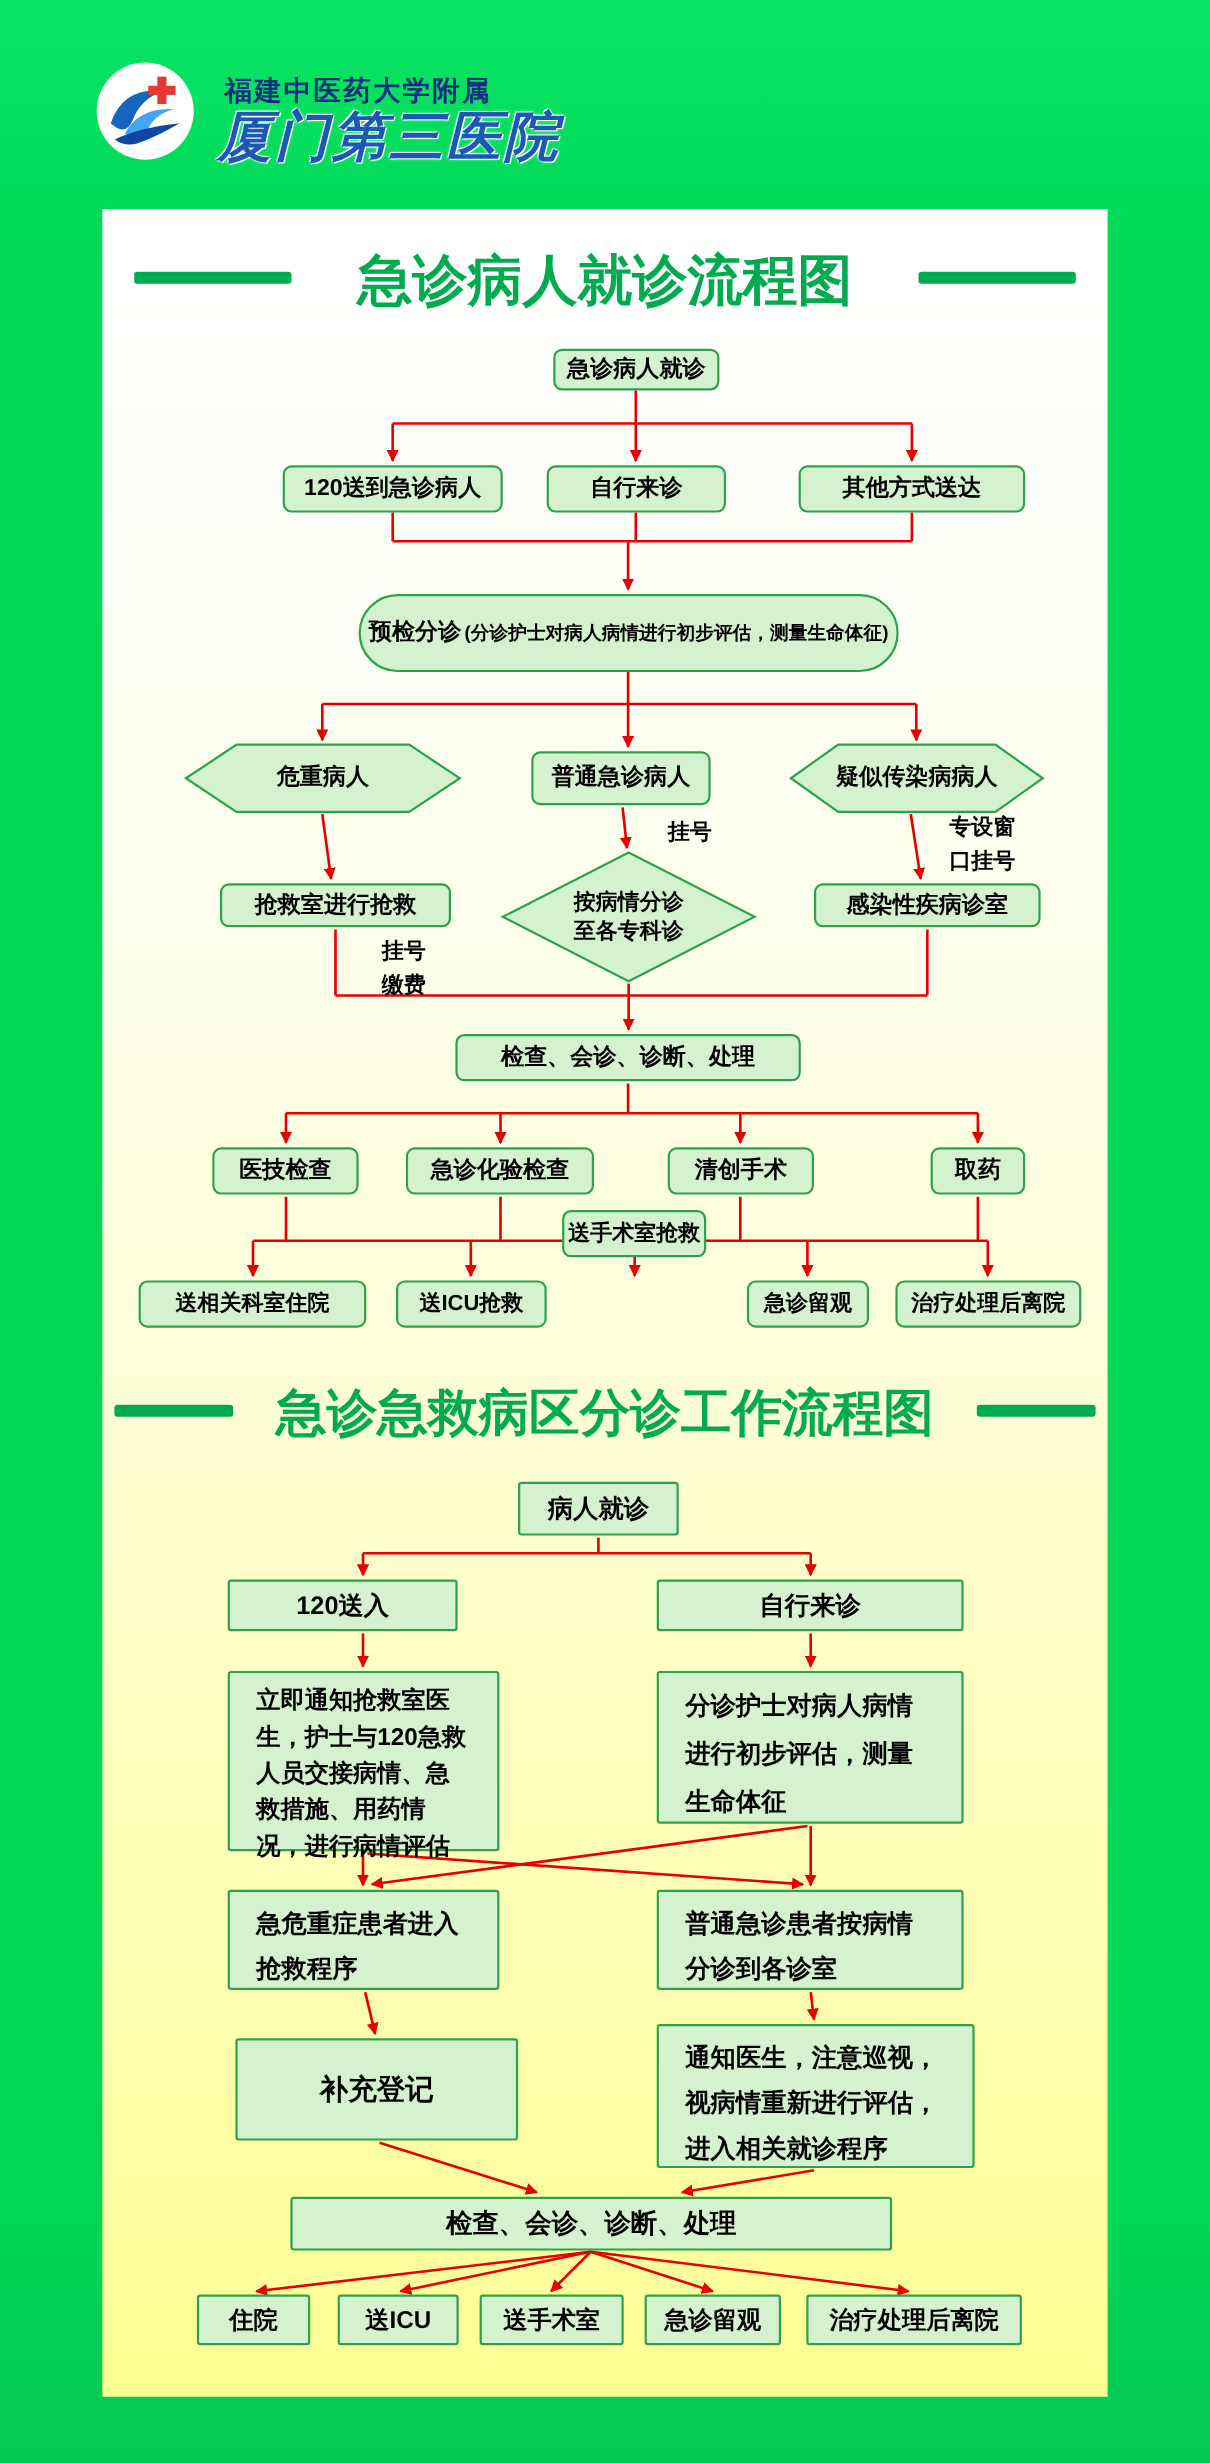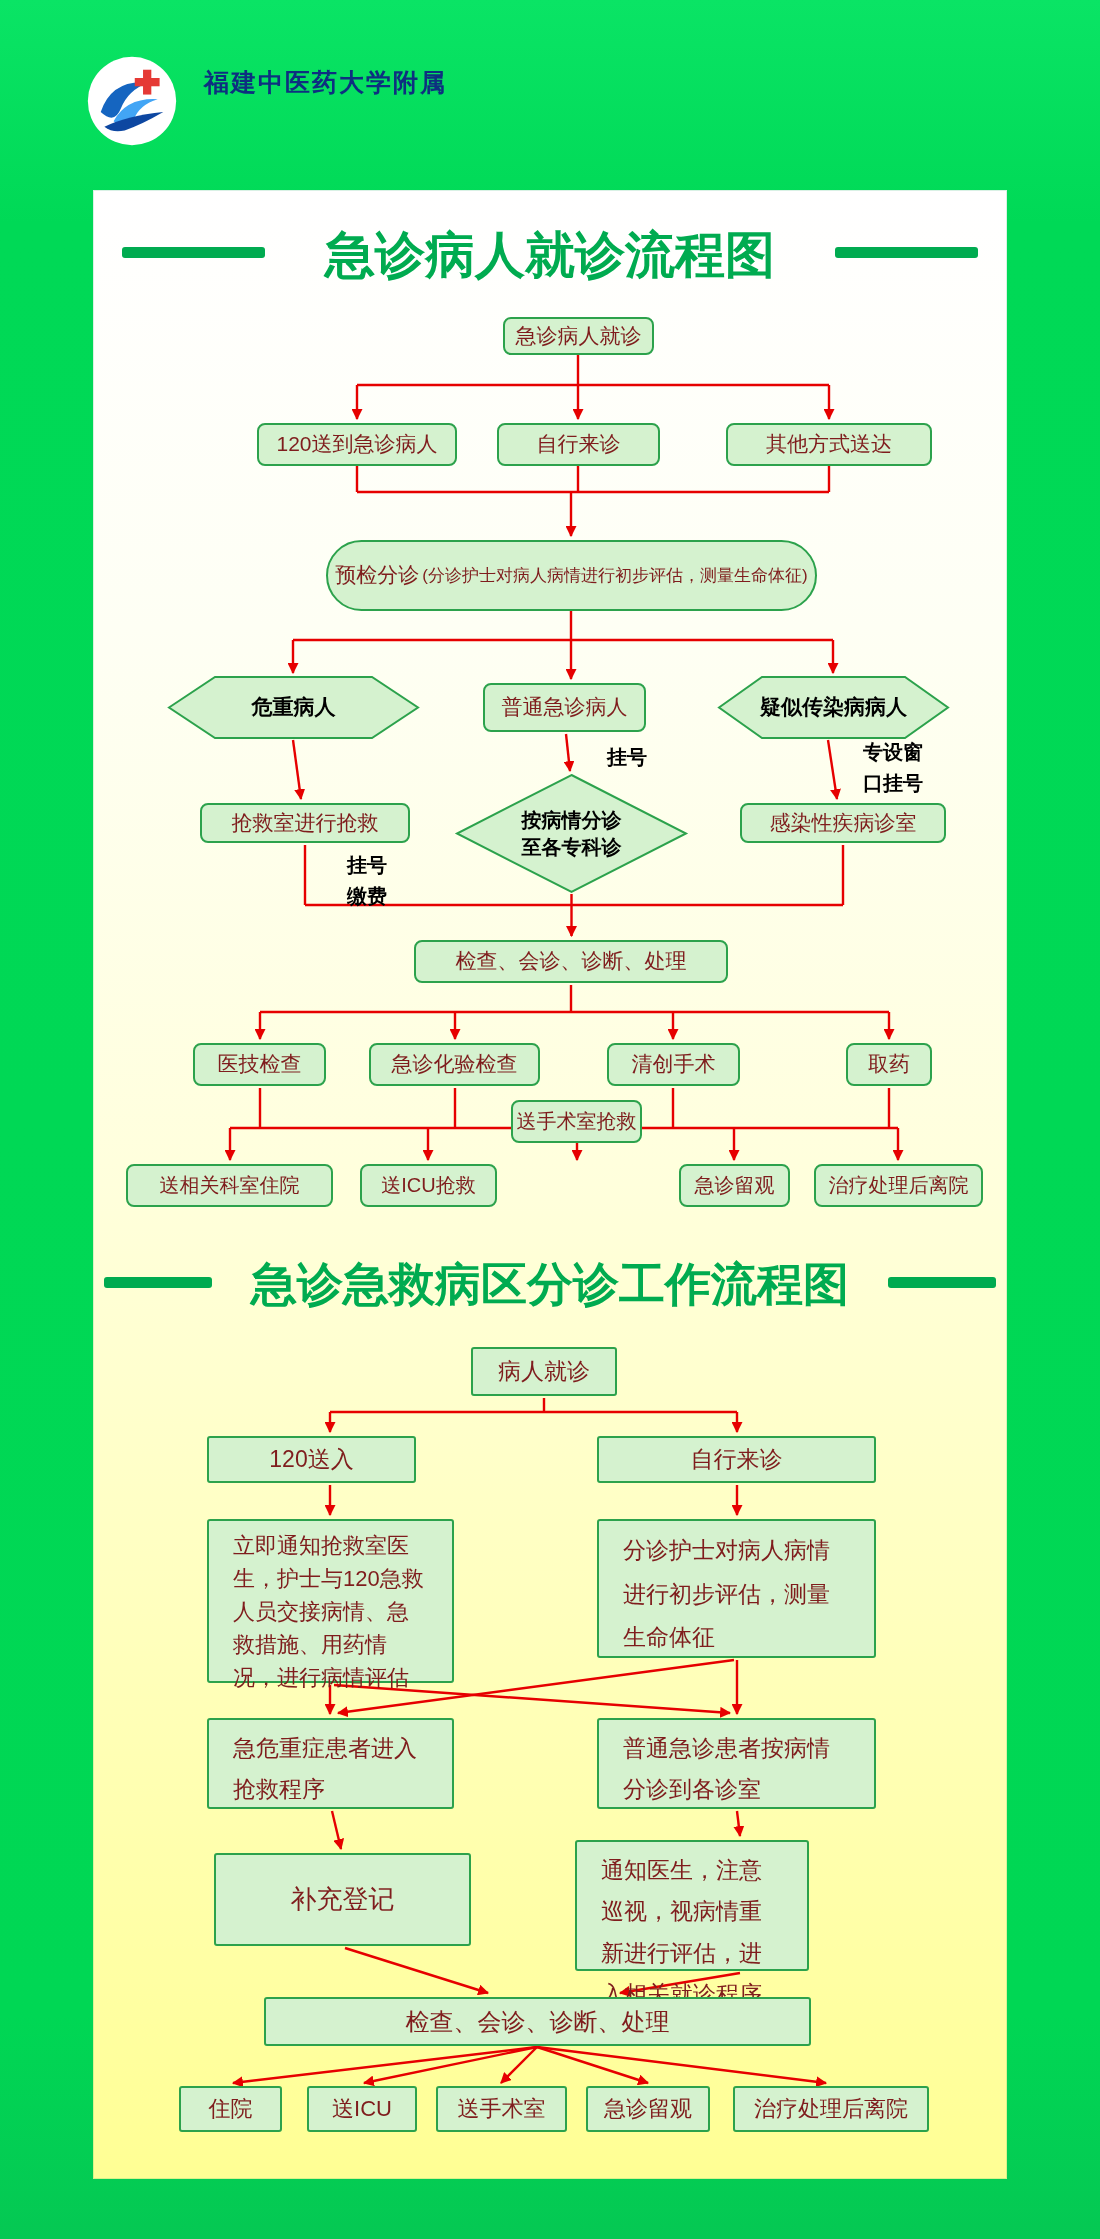--- a/index.html
+++ b/index.html
@@ -9,21 +9,21 @@
   .panel{position:absolute;left:93px;top:190px;width:914px;height:1989px;background:linear-gradient(180deg,#ffffff 0%,#fefff4 22%,#ffffdc 50%,#ffffb2 80%,#ffff94 100%);box-shadow:0 0 0 1px rgba(0,160,80,.15) inset}
   .overlay{position:absolute;left:0;top:0;width:1100px;height:2239px;pointer-events:none}
   
   .logo{position:absolute;left:86px;top:55px;width:92px;height:92px}
   .affil{position:absolute;left:204px;top:66px;font-size:25px;font-weight:bold;color:#0e2f80;letter-spacing:2px}
   .hname{position:absolute;left:198px;top:92px;font-size:49px;font-weight:bold;font-style:italic;color:#1b5ab4;font-family:"Liberation Serif","DejaVu Serif",serif;letter-spacing:3px;text-shadow:0 0 3px #ffffff,1px 1px 0 #ffffff,-1px -1px 0 #ffffff}
   
   .fc-title{position:absolute;left:93px;width:914px;text-align:center;font-weight:bold;color:#00ab50}
   .title-bar{position:absolute;height:11px;background:#00ab50;border-radius:3px}
   
-  .n{position:absolute;display:flex;align-items:center;justify-content:center;background:#d5f2cf;border:2px solid #2ca24c;border-radius:8px;font-size:21px;font-weight:normal;color:#7f1d1d;text-align:center;line-height:1.25}
+  .n{position:absolute;display:flex;align-items:center;justify-content:center;background:#d5f2cf;border:2px solid #2ca24c;border-radius:8px;font-size:21px;font-weight:bold;color:#000000;text-align:center;line-height:1.25}
   .sq{border-radius:3px;font-size:23px}
   .oval{border-radius:38px;flex-direction:row;gap:3px}
   .oval-sub{font-size:17px}
   .big{justify-content:flex-start;align-items:flex-start;text-align:left;padding:8px 24px;line-height:1.85}
   .shape-label{position:absolute;display:flex;flex-direction:column;align-items:center;justify-content:center;font-weight:bold;font-size:21px;color:#000;line-height:1.35;text-align:center}
   .note{position:absolute;font-weight:bold;font-size:20px;color:#000;line-height:1.55;text-align:center}
   .note span{display:block}
   .small-f{font-size:20px}
 </style>
 </head>
@@ -33,20 +33,21 @@
 
   <svg class="logo" viewBox="0 0 100 100">
     <circle cx="50" cy="50" r="48" fill="#ffffff"></circle>
     <path d="M16,62 Q28,26 68,30 Q46,38 38,58 Q31,76 16,62 Z" fill="#1565c0"></path>
     <path d="M30,72 Q44,46 78,48 Q58,54 52,70 Q44,84 30,72 Z" fill="#42a5f5"></path>
     <path d="M20,78 Q45,66 84,62 Q60,76 42,82 Q29,85 20,78 Z" fill="#0d47a1"></path>
     <rect x="62" y="16" width="9" height="27" fill="#e53935"></rect>
     <rect x="53" y="25" width="27" height="9" fill="#e53935"></rect>
   </svg>
   <div class="affil">福建中医药大学附属</div>
+  <div class="hname">厦门第三医院</div>
 
   <div class="panel"></div>
 
   <svg class="overlay" width="1100" height="2239" viewBox="0 0 1100 2239">
     <defs>
       <marker id="ah" viewBox="0 0 10 10" refX="9" refY="5" markerWidth="11" markerHeight="11" orient="auto" markerUnits="userSpaceOnUse">
         <path d="M0,0 L10,5 L0,10 z" fill="#e60000"></path>
       </marker>
     </defs>
 
@@ -169,21 +170,21 @@
   <div class="n sq" style="left:207px;top:1436px;width:209px;height:47px">120送入</div>
   <div class="n sq" style="left:597px;top:1436px;width:279px;height:47px">自行来诊</div>
 
   <div class="n sq big" style="left:207px;top:1519px;width:247px;height:164px;font-size:22px;line-height:1.5">立即通知抢救室医生，护士与120急救人员交接病情、急救措施、用药情况，进行病情评估</div>
   <div class="n sq big" style="left:207px;top:1718px;width:247px;height:91px;line-height:1.8">急危重症患者进入抢救程序</div>
 
   <div class="n sq big" style="left:597px;top:1519px;width:279px;height:139px;line-height:1.9">分诊护士对病人病情进行初步评估，测量生命体征</div>
   <div class="n sq big" style="left:597px;top:1718px;width:279px;height:91px;line-height:1.8">普通急诊患者按病情分诊到各诊室</div>
 
   <div class="n sq" style="left:214px;top:1853px;width:257px;height:93px;font-size:26px">补充登记</div>
-  <div class="n sq big" style="left:575px;top:1840px;width:234px;height:131px;line-height:1.8">通知医生，注意巡视，视病情重新进行评估，进入相关就诊程序</div>
+  <div class="n sq big" style="left:597px;top:1840px;width:289px;height:131px;line-height:1.8">通知医生，注意巡视，视病情重新进行评估，进入相关就诊程序</div>
 
   <div class="n sq" style="left:264px;top:1997px;width:547px;height:49px;font-size:24px">检查、会诊、诊断、处理</div>
 
   <div class="n sq" style="left:179px;top:2086px;width:103px;height:46px;font-size:22px">住院</div>
   <div class="n sq" style="left:307px;top:2086px;width:110px;height:46px;font-size:22px">送ICU</div>
   <div class="n sq" style="left:436px;top:2086px;width:131px;height:46px;font-size:22px">送手术室</div>
   <div class="n sq" style="left:586px;top:2086px;width:124px;height:46px;font-size:22px">急诊留观</div>
   <div class="n sq" style="left:733px;top:2086px;width:196px;height:46px;font-size:22px">治疗处理后离院</div>
 
 </div>

